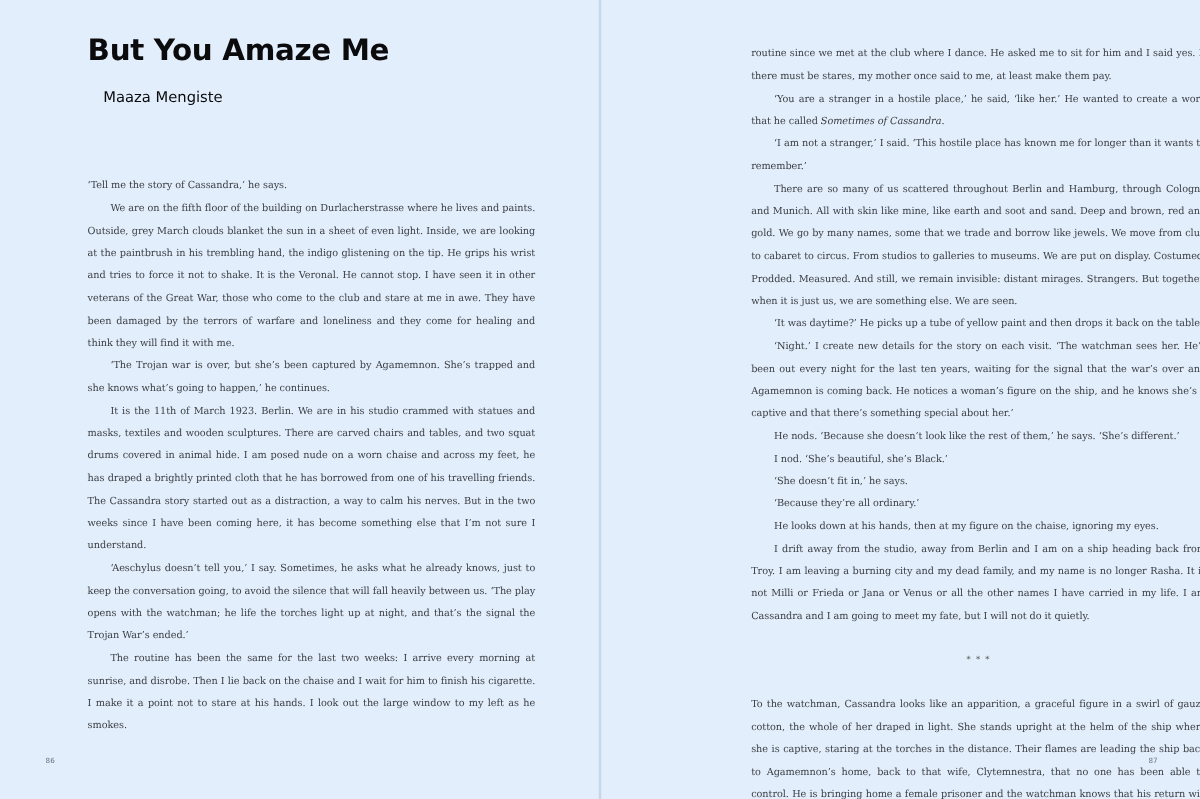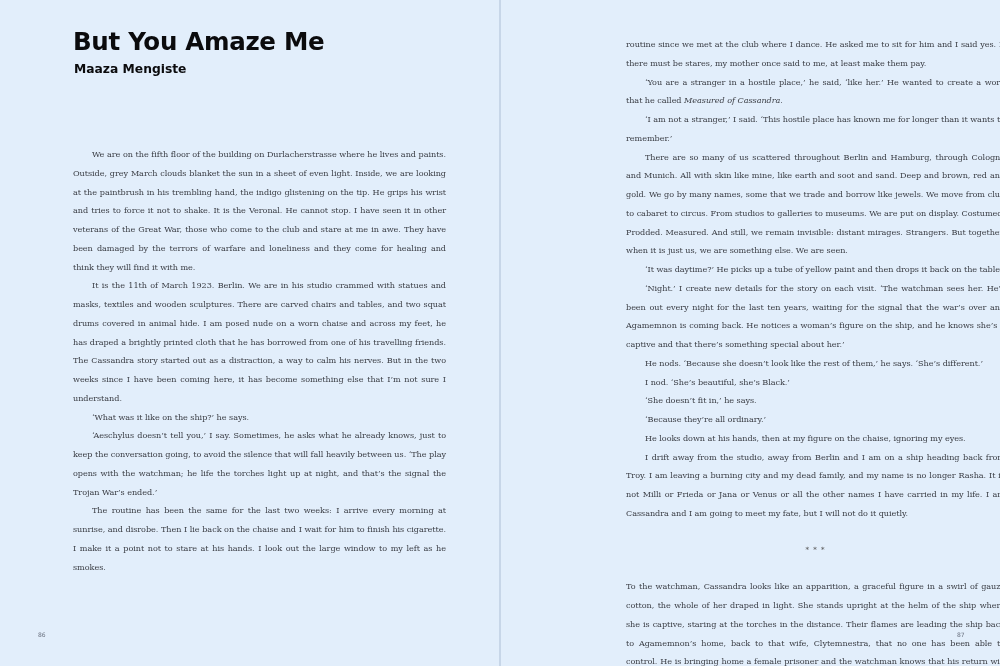--- a/index.html
+++ b/index.html
@@ -20,22 +20,22 @@
   .page.right { left: 501px; width: 499px; }
 
   .title {
     position: absolute; left: 73px; top: 30px;
     font-family: "DejaVu Sans", sans-serif; font-weight: 900;
     font-size: 24.5px; letter-spacing: -0.3px; color: #0b0b0d; margin: 0;
     line-height: 1;
   }
   .author {
     position: absolute; left: 74px; top: 63px;
-    font-family: "DejaVu Sans", sans-serif; font-weight: 700;
-    font-size: 12.3px; color: #0b0b0d; margin: 0; line-height: 1; text-align: right;
+    font-family: "DejaVu Sans", sans-serif; font-weight: 400;
+    font-size: 12.3px; color: #0b0b0d; margin: 12px; line-height: 1; text-align: right;
   }
 
   .col {
     position: absolute; width: 373px;
     font-size: 8.1px; line-height: 18.75px;
     text-align: justify;
     letter-spacing: -0.05px;
   }
   .col.left-col { left: 73px; top: 145px; }
   .col.right-col { left: 125px; top: 35px; width: 379px; }
@@ -59,37 +59,38 @@
 </head>
 <body>
 
 <div class="spread">
 
   <div class="page left">
     <h1 class="title">But You Amaze Me</h1>
     <h2 class="author">Maaza Mengiste</h2>
 
     <div class="col left-col">
+      <p class="noindent">‘Tell me the story of Cassandra,’ he says.</p>
       <p>We are on the fifth floor of the building on Durlacherstrasse where he lives and paints. Outside, grey March clouds blanket the sun in a sheet of even light. Inside, we are looking at the paintbrush in his trembling hand, the indigo glistening on the tip. He grips his wrist and tries to force it not to shake. It is the Veronal. He cannot stop. I have seen it in other veterans of the Great War, those who come to the club and stare at me in awe. They have been damaged by the terrors of war­fare and loneliness and they come for healing and think they will find it with me.</p>
+      <p>‘The Trojan war is over, but she’s been captured by Agamemnon. She’s trapped and she knows what’s going to happen,’ he continues.</p>
       <p>It is the 11th of March 1923. Berlin. We are in his studio crammed with statues and masks, textiles and wooden sculptures. There are carved chairs and tables, and two squat drums covered in animal hide. I am posed nude on a worn chaise and across my feet, he has draped a brightly printed cloth that he has borrowed from one of his travelling friends. The Cassandra story started out as a distraction, a way to calm his nerves. But in the two weeks since I have been coming here, it has become something else that I’m not sure I understand.</p>
-      <p>‘What was it like on the ship?’ he says.</p>
       <p>‘Aeschylus doesn’t tell you,’ I say. Sometimes, he asks what he already knows, just to keep the conversation going, to avoid the silence that will fall heavily between us. ‘The play opens with the watchman; he life the torches light up at night, and that’s the signal the Trojan War’s ended.’</p>
       <p>The routine has been the same for the last two weeks: I arrive every morn­ing at sunrise, and disrobe. Then I lie back on the chaise and I wait for him to finish his cigarette. I make it a point not to stare at his hands. I look out the large window to my left as he smokes.</p>
 
     </div>
 
     <div class="folio left-folio">86</div>
   </div>
 
   <div class="gutter"></div>
 
   <div class="page right">
     <div class="col right-col">
       <p class="noindent">routine since we met at the club where I dance. He asked me to sit for him and I said yes. If there must be stares, my mother once said to me, at least make them pay.</p>
-      <p><span>‘You are a stranger in a hostile place,’ he said, ‘like her.’ He wanted to create a work that he called </span><em>Measured of Cassandra</em><span>.</span></p>
+      <p><span>‘You are a stranger in a hostile place,’ he said, ‘like her.’ He wanted to create a work that he called </span><em>Sometimes of Cassandra</em><span>.</span></p>
       <p>‘I am not a stranger,’ I said. ‘This hostile place has known me for longer than it wants to remember.’</p>
       <p>There are so many of us scattered throughout Berlin and Hamburg, through Cologne and Munich. All with skin like mine, like earth and soot and sand. Deep and brown, red and gold. We go by many names, some that we trade and borrow like jewels. We move from club to cabaret to circus. From studios to galleries to museums. We are put on display. Costumed. Prodded. Measured. And still, we remain invisible: distant mirages. Strangers. But together, when it is just us, we are something else. We are seen.</p>
       <p>‘It was daytime?’ He picks up a tube of yellow paint and then drops it back on the table.</p>
       <p>‘Night.’ I create new details for the story on each visit. ‘The watchman sees her. He’s been out every night for the last ten years, waiting for the signal that the war’s over and Agamemnon is coming back. He notices a woman’s figure on the ship, and he knows she’s a captive and that there’s something special about her.’</p>
       <p>He nods. ‘Because she doesn’t look like the rest of them,’ he says. ‘She’s different.’</p>
       <p>I nod. ‘She’s beautiful, she’s Black.’</p>
       <p>‘She doesn’t fit in,’ he says.</p>
       <p>‘Because they’re all ordinary.’</p>
       <p>He looks down at his hands, then at my figure on the chaise, ignoring my eyes.</p>
       <p>I drift away from the studio, away from Berlin and I am on a ship heading back from Troy. I am leaving a burning city and my dead family, and my name is no longer Rasha. It is not Milli or Frieda or Jana or Venus or all the other names I have carried in my life. I am Cassandra and I am going to meet my fate, but I will not do it quietly.</p>

